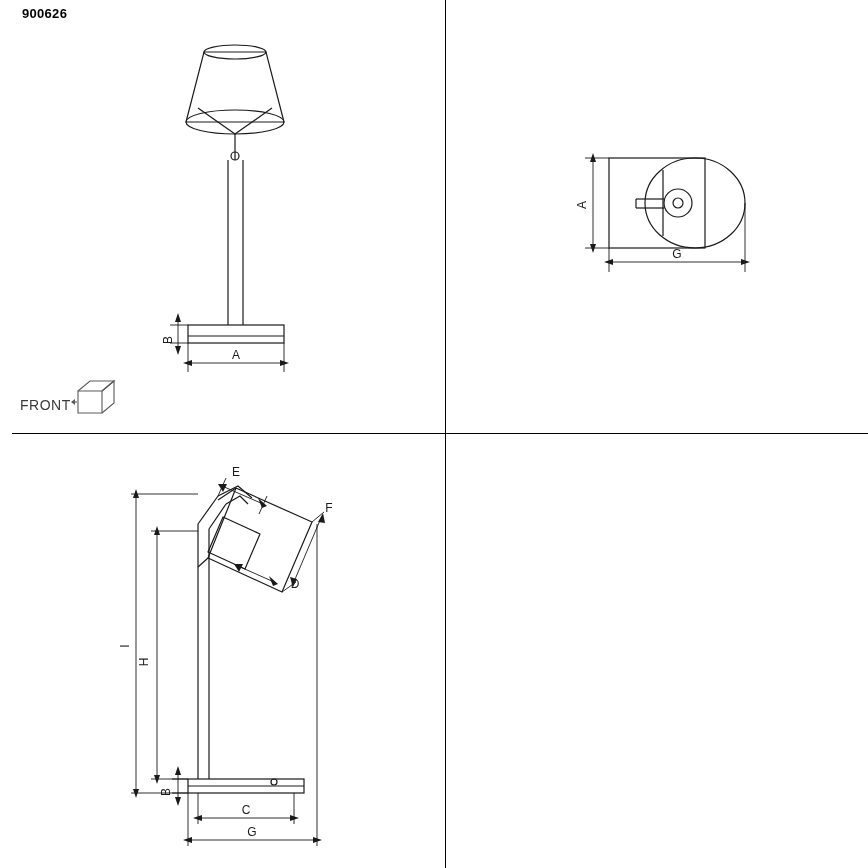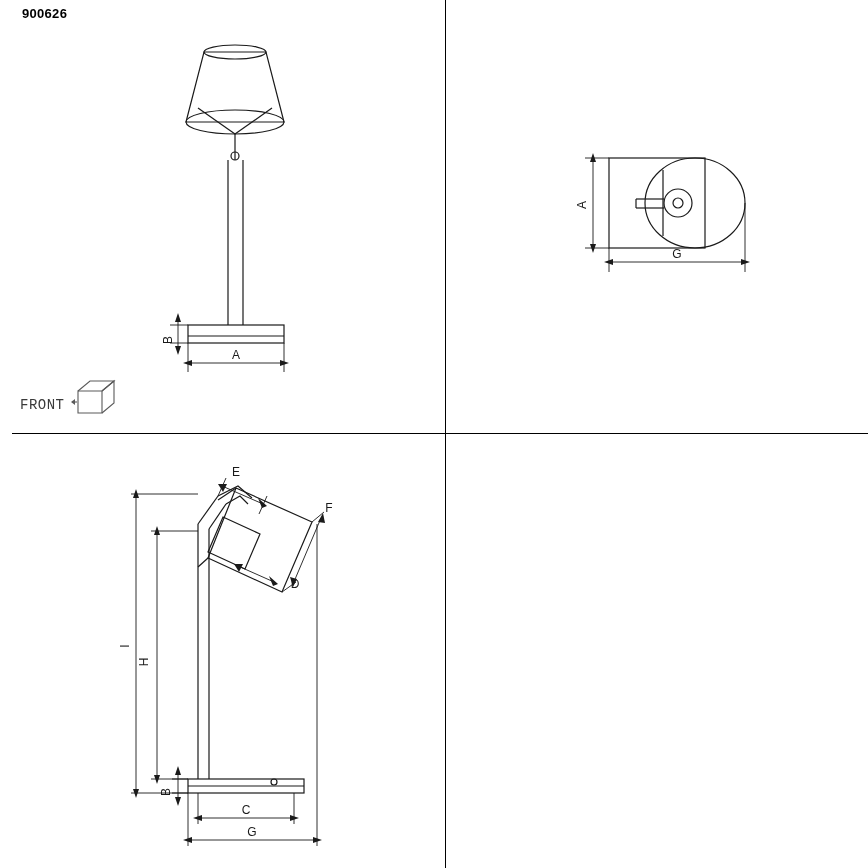--- a/index.html
+++ b/index.html
@@ -54,21 +54,21 @@
   #quad-top { left: 434px; top: 0; width: 434px; height: 433px; }
   #quad-side { left: 0; top: 434px; width: 433px; height: 434px; }
   #quad-table { left: 434px; top: 434px; width: 434px; height: 434px; }
 
   .view-label {
     position: absolute;
     font-size: 14px;
     color: #3a3a3a;
     letter-spacing: 0.5px;
   }
-  #label-front { left: 8px; top: 397px; font-family: Liberation Mono, monospace; }
+  #label-front { left: 8px; top: 397px; }
 
   .cube-icon { position: absolute; }
   #cube-front { left: 56px; top: 377px; }
 
   svg { display: block; }
 </style>
 </head>
 <body>
 
 <div id="sheet">

